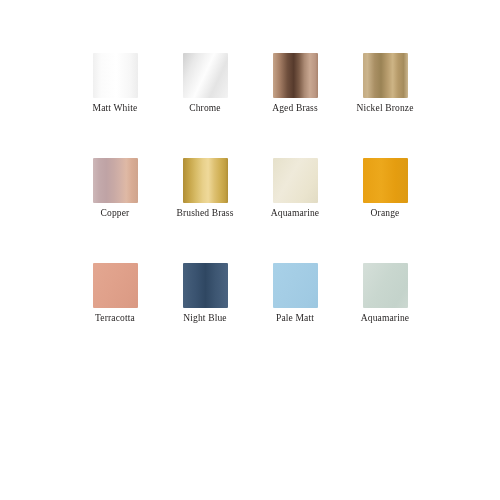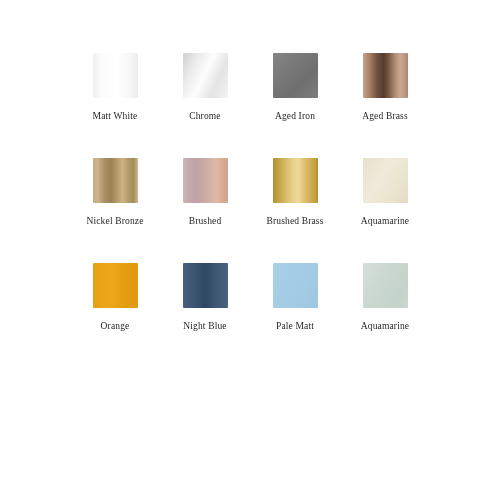--- a/index.html
+++ b/index.html
@@ -37,21 +37,21 @@
     align-items: center;
   }
 
   .swatch-chip {
     width: 45px;
     height: 45px;
     border-radius: 1px;
   }
 
   .swatch-label {
-    margin-top: 13px;
+    margin-top: 5px;
     font-size: 9.5px;
     line-height: 11px;
     color: #221f1f;
     text-align: center;
     letter-spacing: 0.15px;
     white-space: nowrap;
   }
 </style>
 </head>
 <body>
@@ -59,46 +59,46 @@
 <div id="swatch-grid">
     <div class="swatch-cell">
       <div class="swatch-chip" style="background: linear-gradient(90deg, rgb(240, 240, 240) 0%, rgb(251, 251, 251) 18%, rgb(255, 255, 255) 52%, rgb(247, 247, 247) 82%, rgb(237, 237, 237) 100%);"></div>
       <div class="swatch-label">Matt White</div>
     </div>
     <div class="swatch-cell">
       <div class="swatch-chip" style="background: linear-gradient(115deg, rgb(207, 207, 207) 0%, rgb(233, 233, 233) 22%, rgb(253, 253, 253) 48%, rgb(228, 228, 228) 72%, rgb(243, 243, 243) 100%);"></div>
       <div class="swatch-label">Chrome</div>
     </div>
     <div class="swatch-cell">
-      <div class="swatch-chip" style="background: linear-gradient(135deg, rgb(133, 133, 133) 0%, rgb(121, 121, 121) 35%, rgb(111, 111, 111) 65%, rgb(125, 125, 125) 100%);"></div>
-      <div class="swatch-label">Aged Iron</div>
-    </div>
-    <div class="swatch-cell">
       <div class="swatch-chip" style="background: linear-gradient(90deg, rgb(198, 164, 137) 0%, rgb(168, 129, 104) 14%, rgb(111, 79, 61) 32%, rgb(86, 58, 44) 46%, rgb(123, 91, 71) 58%, rgb(171, 138, 116) 70%, rgb(201, 168, 146) 82%, rgb(187, 151, 131) 94%, rgb(168, 131, 109) 100%);"></div>
       <div class="swatch-label">Aged Brass</div>
     </div>
     <div class="swatch-cell">
       <div class="swatch-chip" style="background: linear-gradient(90deg, rgb(196, 172, 131) 0%, rgb(203, 180, 140) 10%, rgb(169, 143, 100) 26%, rgb(154, 131, 85) 40%, rgb(183, 156, 109) 54%, rgb(205, 180, 133) 66%, rgb(182, 154, 105) 78%, rgb(165, 140, 93) 90%, rgb(203, 182, 143) 100%);"></div>
       <div class="swatch-label">Nickel Bronze</div>
     </div>
     <div class="swatch-cell">
       <div class="swatch-chip" style="background: linear-gradient(90deg, rgb(205, 183, 184) 0%, rgb(195, 169, 171) 14%, rgb(191, 163, 165) 30%, rgb(200, 169, 165) 46%, rgb(211, 177, 167) 60%, rgb(223, 185, 165) 74%, rgb(216, 172, 149) 86%, rgb(207, 164, 141) 100%);"></div>
-      <div class="swatch-label">Brushed</div>
+      <div class="swatch-label">Copper</div>
     </div>
     <div class="swatch-cell">
       <div class="swatch-chip" style="background: linear-gradient(90deg, rgb(176, 142, 54) 0%, rgb(196, 162, 69) 12%, rgb(215, 187, 102) 28%, rgb(232, 208, 138) 44%, rgb(239, 217, 154) 56%, rgb(221, 192, 113) 70%, rgb(207, 174, 82) 84%, rgb(194, 160, 67) 94%, rgb(176, 143, 55) 100%);"></div>
       <div class="swatch-label">Brushed Brass</div>
     </div>
     <div class="swatch-cell">
       <div class="swatch-chip" style="background: linear-gradient(120deg, rgb(230, 225, 203) 0%, rgb(239, 234, 218) 40%, rgb(234, 228, 206) 75%, rgb(226, 220, 196) 100%);"></div>
       <div class="swatch-label">Aquamarine</div>
     </div>
     <div class="swatch-cell">
       <div class="swatch-chip" style="background: linear-gradient(90deg, rgb(232, 160, 19) 0%, rgb(236, 168, 28) 40%, rgb(229, 157, 16) 72%, rgb(221, 154, 19) 100%);"></div>
       <div class="swatch-label">Orange</div>
+    </div>
+    <div class="swatch-cell">
+      <div class="swatch-chip" style="background: linear-gradient(120deg, rgb(227, 167, 145) 0%, rgb(224, 161, 139) 45%, rgb(220, 156, 134) 80%, rgb(217, 152, 130) 100%);"></div>
+      <div class="swatch-label">Terracotta</div>
     </div>
     <div class="swatch-cell">
       <div class="swatch-chip" style="background: linear-gradient(90deg, rgb(71, 96, 124) 0%, rgb(58, 83, 112) 28%, rgb(47, 71, 98) 50%, rgb(61, 86, 114) 72%, rgb(74, 99, 128) 100%);"></div>
       <div class="swatch-label">Night Blue</div>
     </div>
     <div class="swatch-cell">
       <div class="swatch-chip" style="background: linear-gradient(120deg, rgb(168, 209, 232) 0%, rgb(164, 205, 229) 45%, rgb(160, 202, 227) 80%, rgb(156, 199, 224) 100%);"></div>
       <div class="swatch-label">Pale Matt</div>
     </div>
     <div class="swatch-cell">

